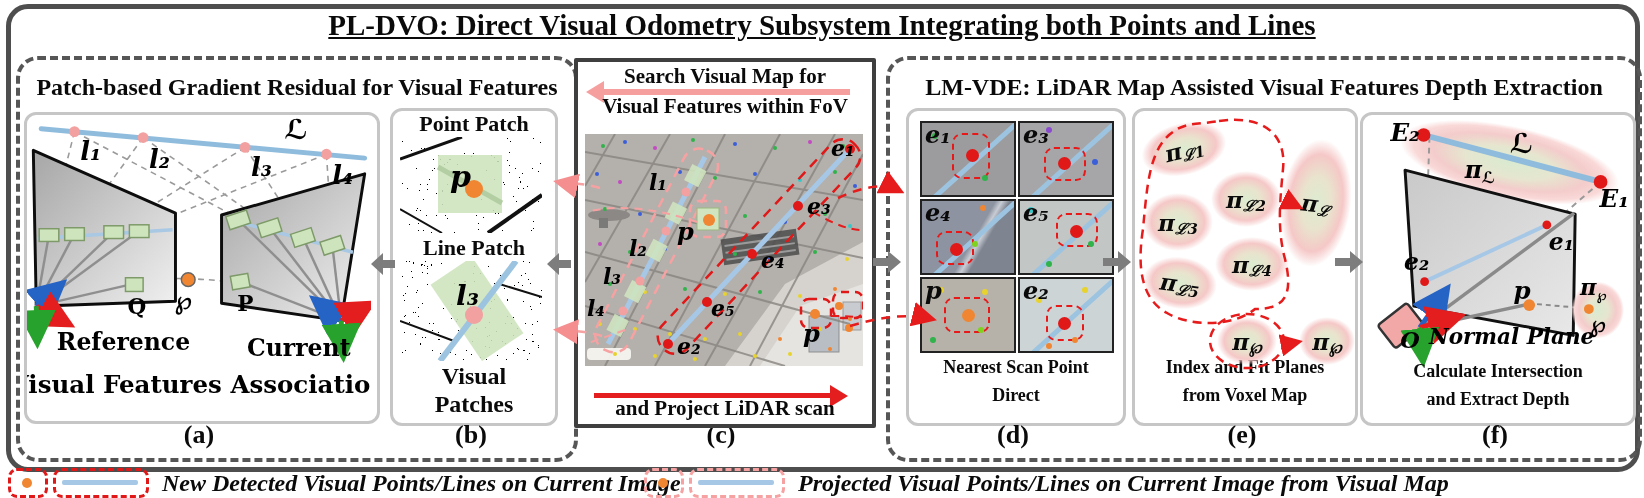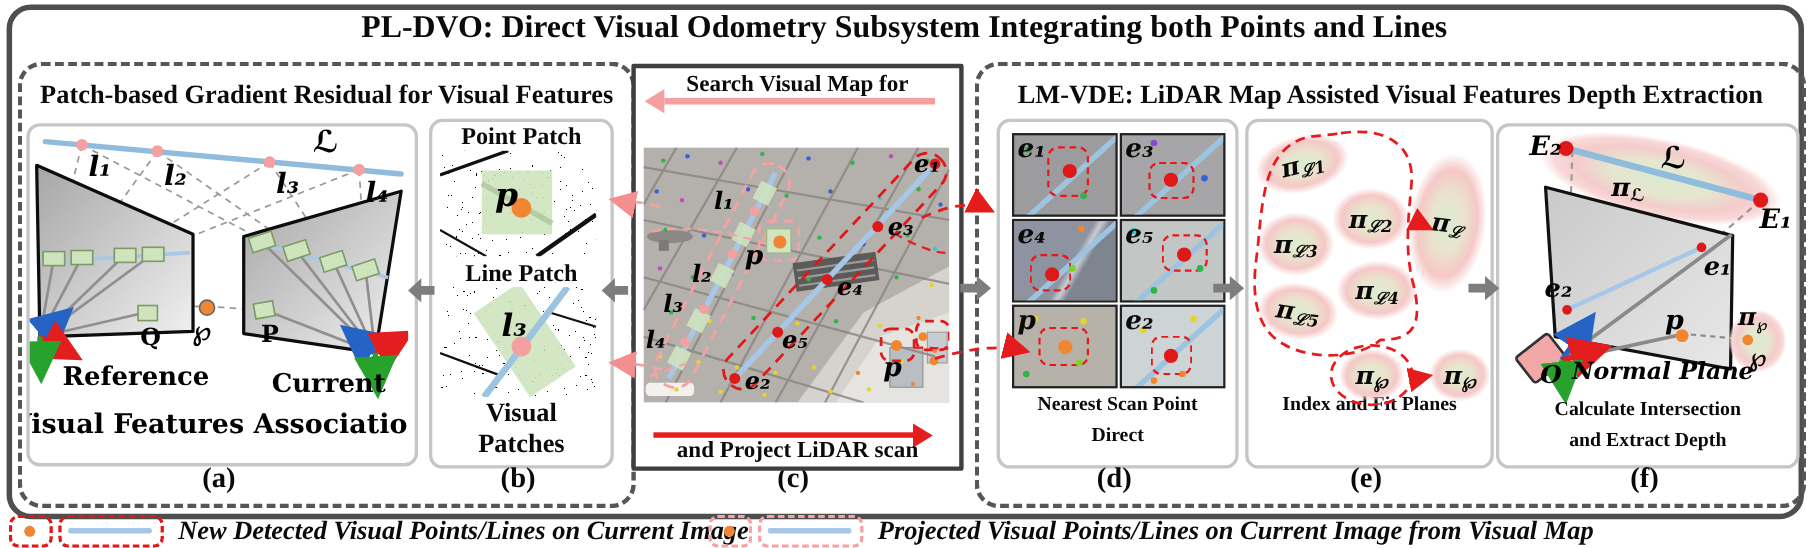--- a/index.html
+++ b/index.html
@@ -3,21 +3,21 @@
 <meta charset="utf-8">
 <style>
   html,body{margin:0;padding:0;background:#fff;}
   body{width:1644px;height:498px;position:relative;font-family:"Liberation Serif","DejaVu Serif",serif;color:#0a0a0a;overflow:hidden;}
   .abs{position:absolute;}
   .math, svg text{font-family:"DejaVu Serif","DejaVu Sans",serif;}
   svg text{font-weight:bold;}
   svg text.it{font-style:italic;}
   
   #outer{left:6px;top:4px;width:1624px;height:458px;border:5px solid #4e4e4e;border-radius:22px;z-index:1;}
-  #title{left:0;top:9px;width:1644px;text-align:center;font-size:29px;font-weight:bold;z-index:3;}
+  #title{left:0;top:9px;width:1644px;text-align:center;font-size:29px;font-weight:bold;z-index:3;text-decoration:underline;}
   
   .group{border:4px dashed #565656;border-radius:22px;z-index:2;background:transparent;}
   #groupL{left:16px;top:56px;width:554px;height:398px;}
   #groupR{left:886px;top:56px;width:748px;height:398px;}
   .gheading{position:absolute;top:14px;left:0;width:100%;text-align:center;font-size:24px;font-weight:bold;white-space:nowrap;}
   
   .pbox{position:absolute;background:#fff;border:3px solid #c6c6c6;border-radius:12px;z-index:10;}
   #pa{left:24px;top:112px;width:350px;height:306px;}
   #pb{left:390px;top:108px;width:162px;height:312px;}
   #pc{left:574px;top:58px;width:294px;height:362px;border:4px solid #3f3f3f;border-radius:2px;z-index:12;}
@@ -203,20 +203,21 @@
     <text class="it" x="56" y="44" font-size="28">l₃</text>
   </svg>
   <div class="btitle" style="top:252px;font-size:24px">Visual</div>
   <div class="btitle" style="top:280px;font-size:24px">Patches</div>
 </div>
 
 <div id="pc" class="pbox">
   <div class="cline" style="top:2px;z-index:2">Search Visual Map for</div>
   <div class="bigarrow" style="left:26px;top:27px;width:246px;background:#f59f9f"></div>
   <div class="ah" style="left:8px;top:19px;border-right:18px solid #f59f9f;border-top:11px solid transparent;border-bottom:11px solid transparent"></div>
+  <div class="cline" style="top:32px;z-index:2">Visual Features within FoV</div>
 
   <svg id="pcimg" width="278" height="232">
     <rect width="278" height="232" fill="#b4b0ac"></rect>
     <polygon points="278,108 278,232 140,232 200,150" fill="#d6d3cf"></polygon>
     <polygon points="278,150 278,232 175,232 215,172" fill="#e6e4e0"></polygon>
     <rect x="224" y="182" width="30" height="36" fill="#b8bec4" stroke="#8f8f8f"></rect>
     <rect x="258" y="168" width="18" height="28" fill="#c8ccd0" stroke="#9a9a9a"></rect>
     <g stroke="#88847f" stroke-width="2" opacity="0.8">
       <line x1="30" y1="0" x2="0" y2="52"></line>
         <line x1="85" y1="0" x2="0" y2="148"></line>
@@ -463,20 +464,21 @@
         </marker>
       </defs>
     <g stroke="#e61c1c" stroke-width="2.5" stroke-dasharray="9,6" fill="none">
       <path d="M 84,10 C 124,4 152,20 148,58 C 145,90 142,118 150,148 C 158,182 152,198 120,198 C 98,216 56,216 32,202 C 6,188 2,156 8,118 C 12,76 14,42 34,24 C 50,10 62,14 84,10 Z"></path>
       <ellipse cx="112" cy="230" rx="37" ry="27"></ellipse>
       <path d="M 150,86 C 158,90 160,94 164,96" marker-end="url(#eRd)"></path>
       <path d="M 149,230 C 156,232 158,232 163,231" marker-end="url(#eRd)"></path>
     </g>
   </svg>
   <div class="pfoot" style="top:246px">Index and Fit Planes</div>
+  <div class="pfoot" style="top:274px">from Voxel Map</div>
 </div>
 
 <div id="pf" class="pbox">
 <svg width="264" height="302" viewBox="0 0 270 308">
   <defs>
     <radialGradient id="gPlane">
           <stop offset="0" stop-color="#d9ead0"></stop>
           <stop offset="0.4" stop-color="#e6e6cf"></stop>
           <stop offset="0.7" stop-color="#f3cccb"></stop>
           <stop offset="0.88" stop-color="#f9d9d8"></stop>

